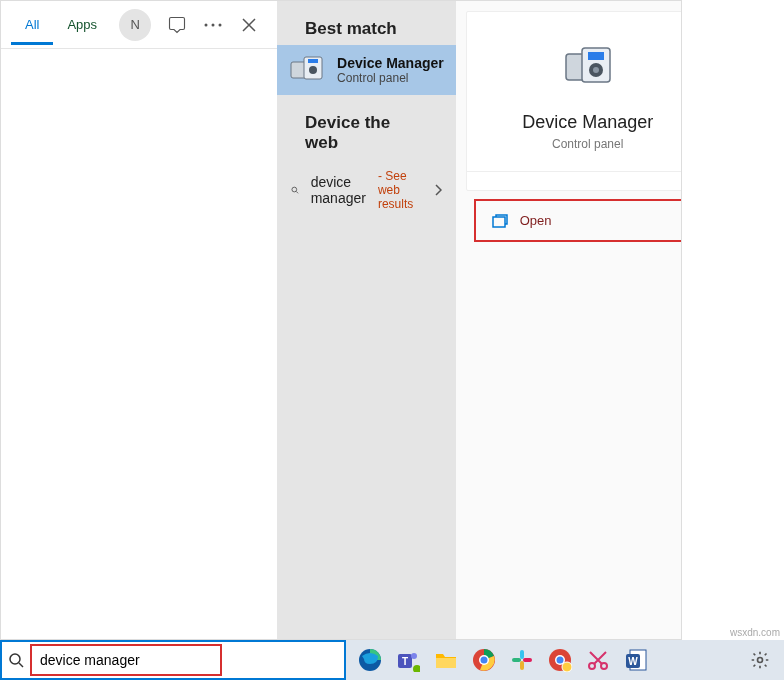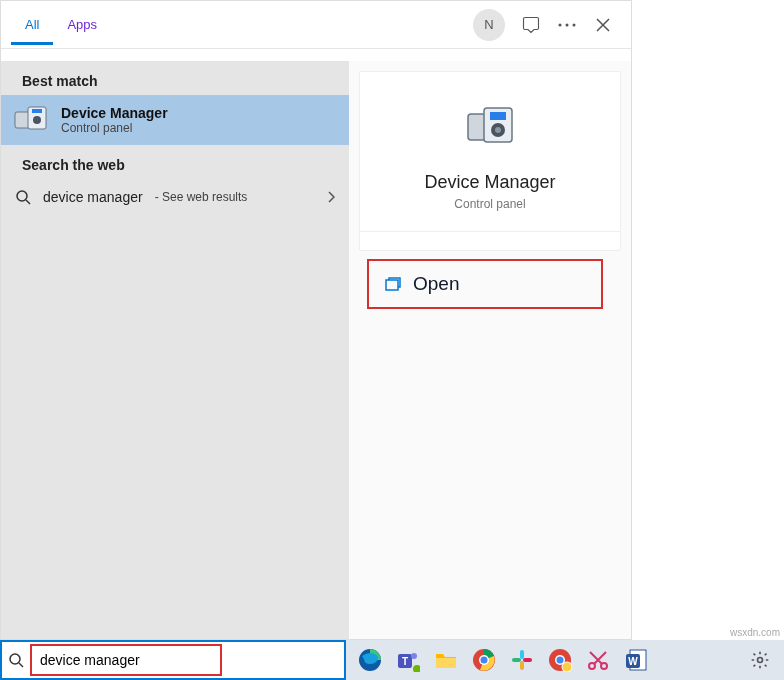--- a/index.html
+++ b/index.html
@@ -1,52 +1,52 @@
 <!DOCTYPE html>
 <html><head>
 <meta charset="utf-8">
 <style>
 * { margin: 0; padding: 0; box-sizing: border-box; font-family: "Segoe UI", sans-serif; }
 body { width: 784px; height: 680px; background: #fff; overflow: hidden; position: relative; }
 
-.search-panel { width: 632px; height: 640px; background: #fff; display: flex; flex-direction: column; border: 1px solid #ddd; gap: 12px; }
+.search-panel { width: 682px; height: 640px; background: #fff; display: flex; flex-direction: row; border: 1px solid #ddd; }
 
 .tabs { display: flex; align-items: center; height: 48px; border-bottom: 1px solid #e5e5e5; padding: 0 10px; }
-.tab { padding: 12px 14px 10px; font-size: 13px; color: #6d28d9; cursor: pointer; border-bottom: 3px solid transparent; }
+.tab { padding: 12px 14px 10px; font-size: 13px; color: #14532d; cursor: pointer; border-bottom: 3px solid transparent; }
 .tab.active { color: #0078d4; border-bottom: 3px solid #0078d4; font-weight: 500; }
 .tab.more { display: flex; align-items: center; gap: 4px; }
 .tabs-spacer { flex: 1; }
 .avatar { width: 32px; height: 32px; border-radius: 50%; background: #e4e4e4; display: flex; align-items: center; justify-content: center; font-size: 13px; color: #555; margin: 0 8px; }
 .header-icon { width: 36px; height: 36px; display: flex; align-items: center; justify-content: center; color: #555; cursor: pointer; }
 
 .body { flex: 1; display: flex; overflow: hidden; }
 .left { width: 348px; background: #e5e5e5; display: flex; flex-direction: column; }
 .right { flex: 1; background: #fafafa; padding: 10px; }
 
-.section-header { padding: 12px 21px 6px; font-size: 14px; font-weight: 600; color: #222; }
+.section-header { padding: 12px 28px 6px; font-size: 17px; font-weight: 600; color: #222; margin-top: 6px; }
 
 .best-match { display: flex; align-items: center; padding: 10px 12px; background: #a7c7e7; gap: 12px; cursor: pointer; }
 .best-match .icon-box { width: 36px; height: 30px; display: flex; align-items: center; justify-content: center; }
 .best-match .title { font-size: 14px; font-weight: 600; color: #111; }
 .best-match .subtitle { font-size: 12px; color: #444; }
 
 .web-result { display: flex; align-items: center; padding: 10px 14px; gap: 12px; cursor: pointer; }
 .web-result .query { font-size: 14px; color: #222; }
-.web-result .hint { font-size: 12px; color: #404040; }
+.web-result .hint { font-size: 12px; color: #c2410c; }
 .web-result .chev { margin-left: auto; color: #555; }
 
 .preview-card { background: #fff; border: 1px solid #eee; border-radius: 2px; display: flex; flex-direction: column; align-items: center; padding: 30px 0 18px; }
 .preview-icon { width: 52px; height: 52px; margin-bottom: 18px; }
 .preview-title { font-size: 18px; color: #222; margin-bottom: 4px; }
 .preview-subtitle { font-size: 12px; color: #777; margin-bottom: 20px; }
 .divider { width: 100%; height: 1px; background: #eee; }
 
 .action-row { display: flex; align-items: center; gap: 12px; padding: 12px 16px; width: 236px; margin: 8px 0 0 8px; border: 2px solid #d62f2f; cursor: pointer; }
 .action-row .open-icon { color: #0078d4; }
-.action-row .label { font-size: 19px; color: #0f172a; }
+.action-row .label { font-size: 13px; color: #7f1d1d; }
 
 .taskbar { position: absolute; bottom: 0; left: 0; width: 784px; height: 40px; background: #dfe6ee; display: flex; align-items: center; }
 .searchbox-outer { width: 346px; height: 40px; border: 2px solid #0078d4; background: #fff; display: flex; align-items: center; }
 .searchbox-inner { margin: 2px 0 2px 28px; width: 192px; height: 32px; border: 2px solid #d62f2f; display: flex; align-items: center; padding: 0 8px; position: relative; }
 .searchbox-inner input { border: none; outline: none; font-size: 14px; width: 100%; }
 .search-glyph { position: absolute; left: -24px; color: #333; }
 .tray { flex: 1; display: flex; align-items: center; justify-content: flex-start; gap: 10px; padding: 0 10px; }
 .tray-icon { width: 28px; height: 28px; border-radius: 4px; display:flex; align-items:center; justify-content:center; }
 .gear { margin-left: auto; color: #555; }
 
@@ -94,21 +94,21 @@
               <circle cx="23" cy="14" r="4" fill="#4a5560"></circle>
               <rect x="18" y="3" width="10" height="4" fill="#2b7de9"></rect>
             </svg>
         </div>
         <div>
           <div class="title">Device Manager</div>
           <div class="subtitle">Control panel</div>
         </div>
       </div>
 
-      <div class="section-header">Search the web</div>
+      <div class="section-header">Device the web</div>
       <div class="web-result">
         <svg width="16" height="16" viewBox="0 0 16 16" fill="none" stroke="#333" stroke-width="1.5">
             <circle cx="7" cy="7" r="5"></circle>
             <line x1="11" y1="11" x2="15" y2="15"></line>
           </svg>
         <span class="query">device manager</span>
         <span class="hint">- See web results</span>
         <span class="chev">
           <svg width="8" height="12" viewBox="0 0 8 12">
               <path d="M2 1 L7 6 L2 11" stroke="#555" stroke-width="1.5" fill="none"></path>

